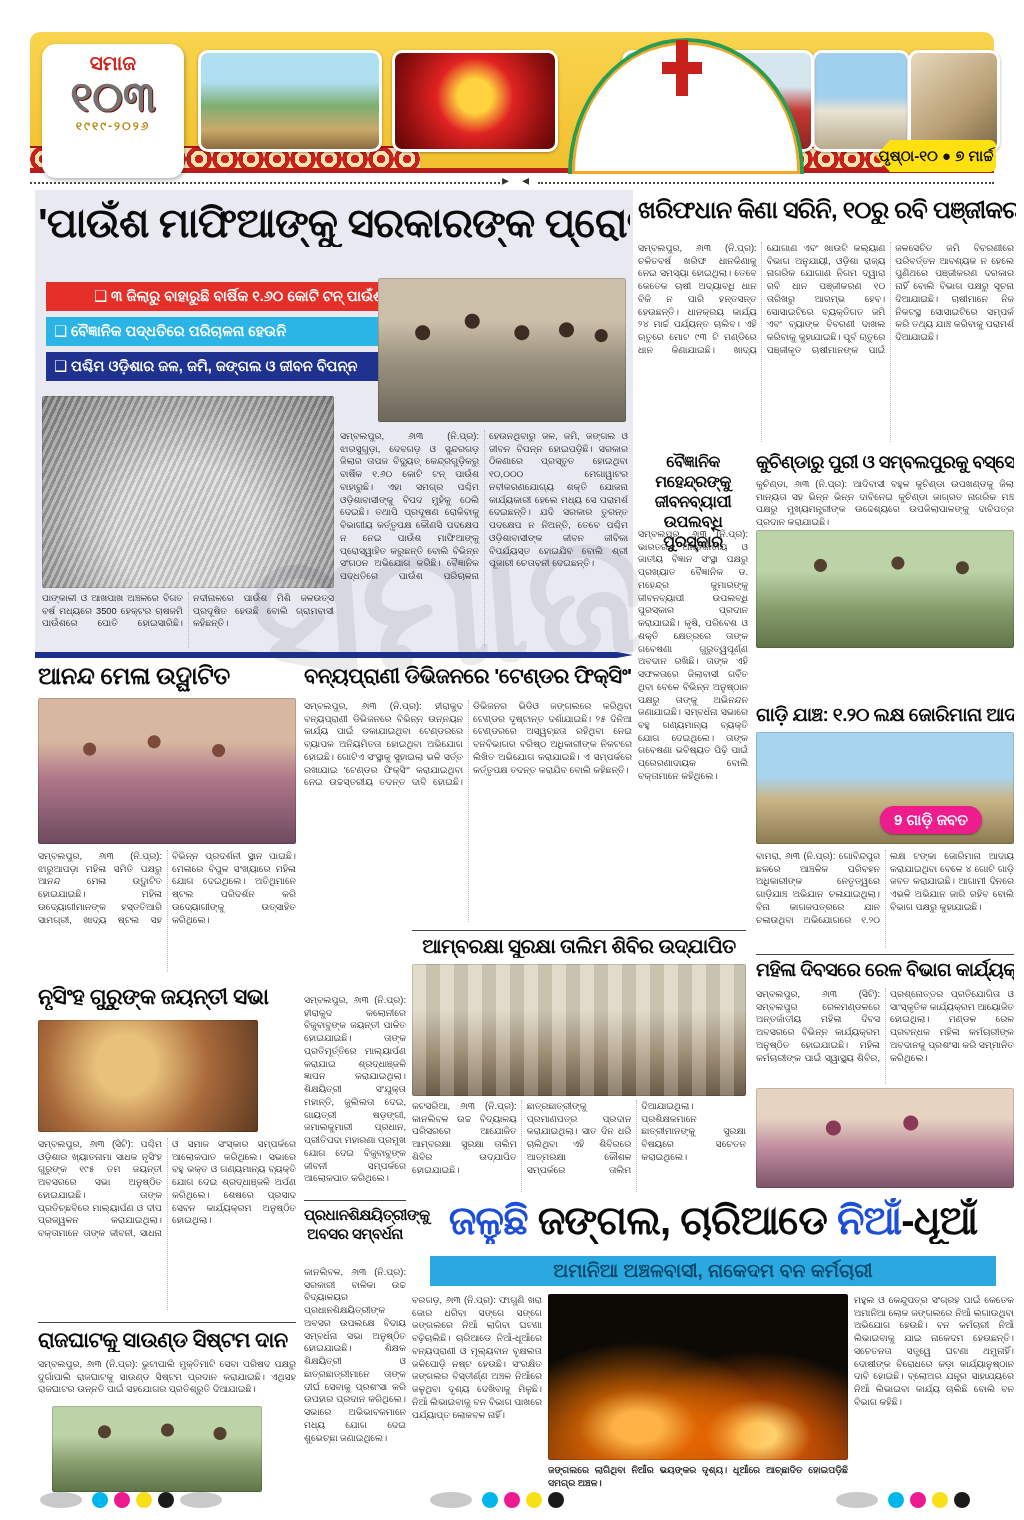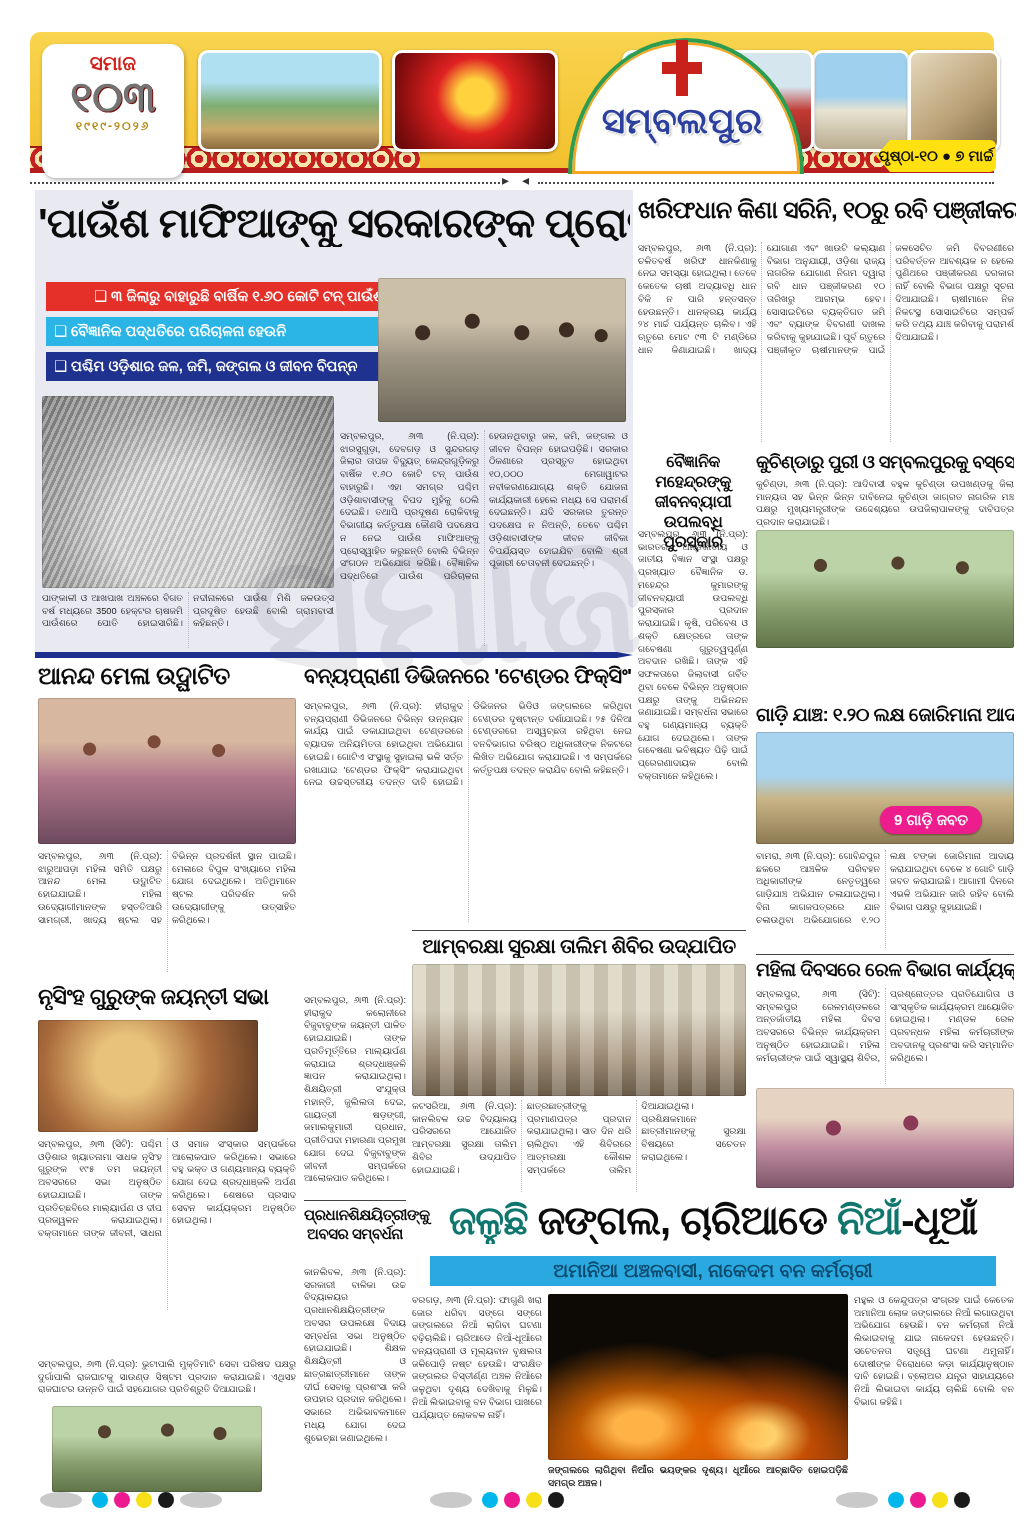--- a/index.html
+++ b/index.html
@@ -27,21 +27,21 @@
   .dotline{border-top:2px dotted #4a4a4a;}
   
   .main-bg{background:#e9e9f2;}
   .bullet{color:#ffffff;font-weight:bold;font-size:14.5px;line-height:29px;padding:0 8px;white-space:nowrap;overflow:hidden;}
   .b-red{background:#e43028;}
   .b-cyan{background:#2ab5e6;}
   .b-navy{background:#20328f;}
   .navy-rule{background:#1c2f8f;clip-path:polygon(0 0,calc(100% - 16px) 0,100% 50%,calc(100% - 16px) 100%,0 100%);}
   .badge-pink{background:#ee1d8d;color:#fff;font-weight:bold;font-size:15px;line-height:28px;padding:0 14px;border-radius:16px;box-shadow:0 1px 2px rgba(0,0,0,0.4);}
   .strip-blue{background:#2aa9e1;color:#0c4a6e;font-weight:bold;text-align:center;}
-  .red-word{color:#0f766e;}
+  .red-word{color:#1d4ed8;}
   .watermark{color:rgba(60,60,90,0.10);font-size:170px;font-weight:bold;pointer-events:none;z-index:6;transform:rotate(-4deg);}
   
   .ph-gate{background:linear-gradient(180deg,#aee0f2 0 30%,#7fae72 55%,#caa96a 80%,#8c6b3f);}
   .ph-deity{background:radial-gradient(circle at 50% 45%,#ffd23e 0 18%,#e02222 40%,#8f0f0f 75%,#5c0707);}
   .ph-temple{background:linear-gradient(180deg,#9fd0ee 0 45%,#e8e3d2 60%,#b9ab8d);}
   .ph-animal{background:linear-gradient(140deg,#e6d9bd,#b99f74 60%,#7d6a46);}
   .ph-redgate{background:linear-gradient(180deg,#d5e6ef 0 35%,#c23a33 60%,#8f2520);}
   .ph-press{background:
     radial-gradient(circle at 18% 38%,#3d2c21 0 7px,rgba(0,0,0,0) 8px),
     radial-gradient(circle at 38% 30%,#3d2c21 0 7px,rgba(0,0,0,0) 8px),
@@ -96,21 +96,20 @@
     <div style="color:#b5890f;font-weight:bold;font-size:12px;letter-spacing:2px;">୧୯୧୯-୨୦୨୬</div>
   </div>
 
   <div class="abs thumb photo ph-gate" style="left:198px;top:50px;width:178px;height:96px;"></div>
   <div class="abs thumb photo ph-deity" style="left:392px;top:50px;width:160px;height:96px;"></div>
 
   <div class="abs arch" style="left:568px;top:38px;width:228px;height:132px;z-index:2;"></div>
   <div class="abs" style="left:662px;top:40px;width:40px;height:56px;z-index:3;background:
       linear-gradient(#c8201a,#c8201a) 14px 0/12px 56px no-repeat,
       linear-gradient(#c8201a,#c8201a) 0 22px/40px 12px no-repeat;border-radius:2px;"></div>
-  <div class="abs" style="left:568px;top:100px;width:228px;z-index:4;text-align:center;color:#2b3f9e;font-weight:bold;font-size:36px;text-shadow:1px 1px 0 #ffffff,2px 2px 2px rgba(0,0,0,0.25);">ସମ୍ବଲପୁର</div>
 
   <div class="abs thumb photo ph-temple" style="left:812px;top:50px;width:92px;height:96px;"></div>
 
   <div class="abs thumb photo ph-temple" style="left:622px;top:50px;width:90px;height:96px;"></div>
 
   <div class="abs thumb photo ph-animal" style="left:908px;top:50px;width:86px;height:96px;"></div>
   <div class="abs thumb photo ph-redgate" style="left:716px;top:50px;width:92px;height:96px;"></div>
 
   <div class="abs date-tag" style="left:876px;top:140px;width:120px;height:32px;z-index:5;">ପୃଷ୍ଠା-୧୦ ● ୭ ମାର୍ଚ୍ଚ ୨୦୨୬</div>
 
@@ -174,20 +173,21 @@
   <div class="abs body-text" style="left:304px;top:994px;width:102px;height:200px;">ସମ୍ବଲପୁର, ୬ା୩ (ନି.ପ୍ର): ହୀରାକୁଦ କଲୋନୀରେ ବିଜୁବାବୁଙ୍କ ଜୟନ୍ତୀ ପାଳିତ ହୋଇଯାଇଛି। ତାଙ୍କ ପ୍ରତିମୂର୍ତ୍ତିରେ ମାଲ୍ୟାର୍ପଣ କରାଯାଇ ଶ୍ରଦ୍ଧାଞ୍ଜଳି ଜ୍ଞାପନ କରାଯାଇଥିଲା। ଶିକ୍ଷୟିତ୍ରୀ ସଂଯୁକ୍ତା ମହାନ୍ତି, ଜୁଲିଲତା ଦେଇ, ଗାୟତ୍ରୀ ଷଡ଼ଙ୍ଗୀ, ଜମାଲକୁମାରୀ ପ୍ରଧାନ, ପ୍ରୀତିପଦା ମହାରଣା ପ୍ରମୁଖ ଯୋଗ ଦେଇ ବିଜୁବାବୁଙ୍କ ଜୀବନୀ ସମ୍ପର୍କରେ ଆଲୋକପାତ କରିଥିଲେ।</div>
 
   <div class="abs headline hl-center" style="left:412px;top:930px;width:334px;font-size:20px;white-space:nowrap;overflow:hidden;letter-spacing:-0.6px;border-top:1px solid #444;padding-top:4px;">ଆମ୍ବରକ୍ଷା ସୁରକ୍ଷା ତାଲିମ ଶିବିର ଉଦ୍ଯାପିତ</div>
   <div class="abs photo ph-class" style="left:412px;top:964px;width:334px;height:132px;"></div>
   <div class="abs body-text cols3" style="left:412px;top:1100px;width:334px;height:92px;">କଟସରିଆ, ୬ା୩ (ନି.ପ୍ର): କାନଲିବଳ ଉଚ୍ଚ ବିଦ୍ୟାଳୟ ପରିସରରେ ଆଯୋଜିତ ଆମ୍ବରକ୍ଷା ସୁରକ୍ଷା ତାଲିମ ଶିବିର ଉଦ୍ଯାପିତ ହୋଇଯାଇଛି। ଛାତ୍ରଛାତ୍ରୀଙ୍କୁ ପ୍ରମାଣପତ୍ର ପ୍ରଦାନ କରାଯାଇଥିଲା। ସାତ ଦିନ ଧରି ଚାଲିଥିବା ଏହି ଶିବିରରେ ଆତ୍ମରକ୍ଷା କୌଶଳ ସମ୍ପର୍କରେ ତାଲିମ ଦିଆଯାଇଥିଲା। ପ୍ରଶିକ୍ଷକମାନେ ଛାତ୍ରୀମାନଙ୍କୁ ସୁରକ୍ଷା ବିଷୟରେ ସଚେତନ କରାଇଥିଲେ।</div>
 
   <div class="abs headline" style="left:38px;top:984px;width:258px;font-size:22px;white-space:nowrap;overflow:hidden;letter-spacing:-0.6px;">ନୃସିଂହ ଗୁରୁଙ୍କ ଜୟନ୍ତୀ ସଭା</div>
   <div class="abs photo ph-hall" style="left:38px;top:1020px;width:220px;height:112px;"></div>
   <div class="abs body-text cols2" style="left:38px;top:1138px;width:258px;height:172px;">ସମ୍ବଲପୁର, ୬ା୩ (ସିଟି): ପଶ୍ଚିମ ଓଡ଼ିଶାର ଖ୍ୟାତନାମା ସାଧକ ନୃସିଂହ ଗୁରୁଙ୍କ ୧୯୫ ତମ ଜୟନ୍ତୀ ଅବସରରେ ସଭା ଅନୁଷ୍ଠିତ ହୋଇଯାଇଛି। ତାଙ୍କ ପ୍ରତିଚ୍ଛବିରେ ମାଲ୍ୟାର୍ପଣ ଓ ଦୀପ ପ୍ରଜ୍ୱଳନ କରାଯାଇଥିଲା। ବକ୍ତାମାନେ ତାଙ୍କ ଜୀବନୀ, ସାଧନା ଓ ସମାଜ ସଂସ୍କାର ସମ୍ପର୍କରେ ଆଲୋକପାତ କରିଥିଲେ। ସଭାରେ ବହୁ ଭକ୍ତ ଓ ଗଣ୍ୟମାନ୍ୟ ବ୍ୟକ୍ତି ଯୋଗ ଦେଇ ଶ୍ରଦ୍ଧାଞ୍ଜଳି ଅର୍ପଣ କରିଥିଲେ। ଶେଷରେ ପ୍ରସାଦ ସେବନ କାର୍ଯ୍ୟକ୍ରମ ଅନୁଷ୍ଠିତ ହୋଇଥିଲା।</div>
 
+  <div class="abs headline" style="left:38px;top:1322px;width:258px;font-size:21px;white-space:nowrap;overflow:hidden;letter-spacing:-0.6px;border-top:1px solid #444;padding-top:5px;">ରାଜଘାଟକୁ ସାଉଣ୍ଡ ସିଷ୍ଟମ ଦାନ</div>
   <div class="abs body-text" style="left:38px;top:1358px;width:258px;height:46px;">ସମ୍ବଲପୁର, ୬ା୩ (ନି.ପ୍ର): ଭୁଟାପାଲି ମୁକ୍ତିମାଟି ସେବା ପରିଷଦ ପକ୍ଷରୁ ଦୁର୍ଗାପାଲି ରାଜଘାଟକୁ ସାଉଣ୍ଡ ସିଷ୍ଟମ ପ୍ରଦାନ କରାଯାଇଛି। ଏଥିସହ ରାଜଘାଟର ଉନ୍ନତି ପାଇଁ ସହଯୋଗର ପ୍ରତିଶ୍ରୁତି ଦିଆଯାଇଛି।</div>
   <div class="abs photo ph-group" style="left:52px;top:1406px;width:210px;height:86px;"></div>
 
   <div class="abs headline hl-center" style="left:304px;top:1200px;width:102px;font-size:15px;line-height:1.25;border-top:1px solid #444;padding-top:5px;">ପ୍ରଧାନଶିକ୍ଷୟିତ୍ରୀଙ୍କୁ ଅବସର ସମ୍ବର୍ଧନା</div>
   <div class="abs body-text" style="left:304px;top:1266px;width:102px;height:226px;">କାନଲିବଳ, ୬ା୩ (ନି.ପ୍ର): ସରକାରୀ ବାଳିକା ଉଚ୍ଚ ବିଦ୍ୟାଳୟର ପ୍ରଧାନଶିକ୍ଷୟିତ୍ରୀଙ୍କ ଅବସର ଉପଲକ୍ଷେ ବିଦାୟ ସମ୍ବର୍ଧନା ସଭା ଅନୁଷ୍ଠିତ ହୋଇଯାଇଛି। ଶିକ୍ଷକ ଶିକ୍ଷୟିତ୍ରୀ ଓ ଛାତ୍ରଛାତ୍ରୀମାନେ ତାଙ୍କ ଦୀର୍ଘ ସେବାକୁ ପ୍ରଶଂସା କରି ଉପହାର ପ୍ରଦାନ କରିଥିଲେ। ସଭାରେ ଅଭିଭାବକମାନେ ମଧ୍ୟ ଯୋଗ ଦେଇ ଶୁଭେଚ୍ଛା ଜଣାଇଥିଲେ।</div>
 
   <div class="abs hl-center" style="left:412px;top:1198px;width:602px;font-size:40px;font-weight:bold;letter-spacing:-1px;white-space:nowrap;overflow:hidden;">
     <span class="red-word">ଜଳୁଛି</span><span style="color:#0b0b0b;"> ଜଙ୍ଗଲ, ଚାରିଆଡେ </span><span class="red-word">ନିଆଁ</span><span style="color:#0b0b0b;">-ଧୂଆଁ</span>
   </div>
   <div class="abs strip-blue" style="left:430px;top:1256px;width:566px;height:30px;font-size:19px;line-height:30px;">ଅମାନିଆ ଅଞ୍ଚଳବାସୀ, ନାକେଦମ ବନ କର୍ମଚାରୀ</div>

